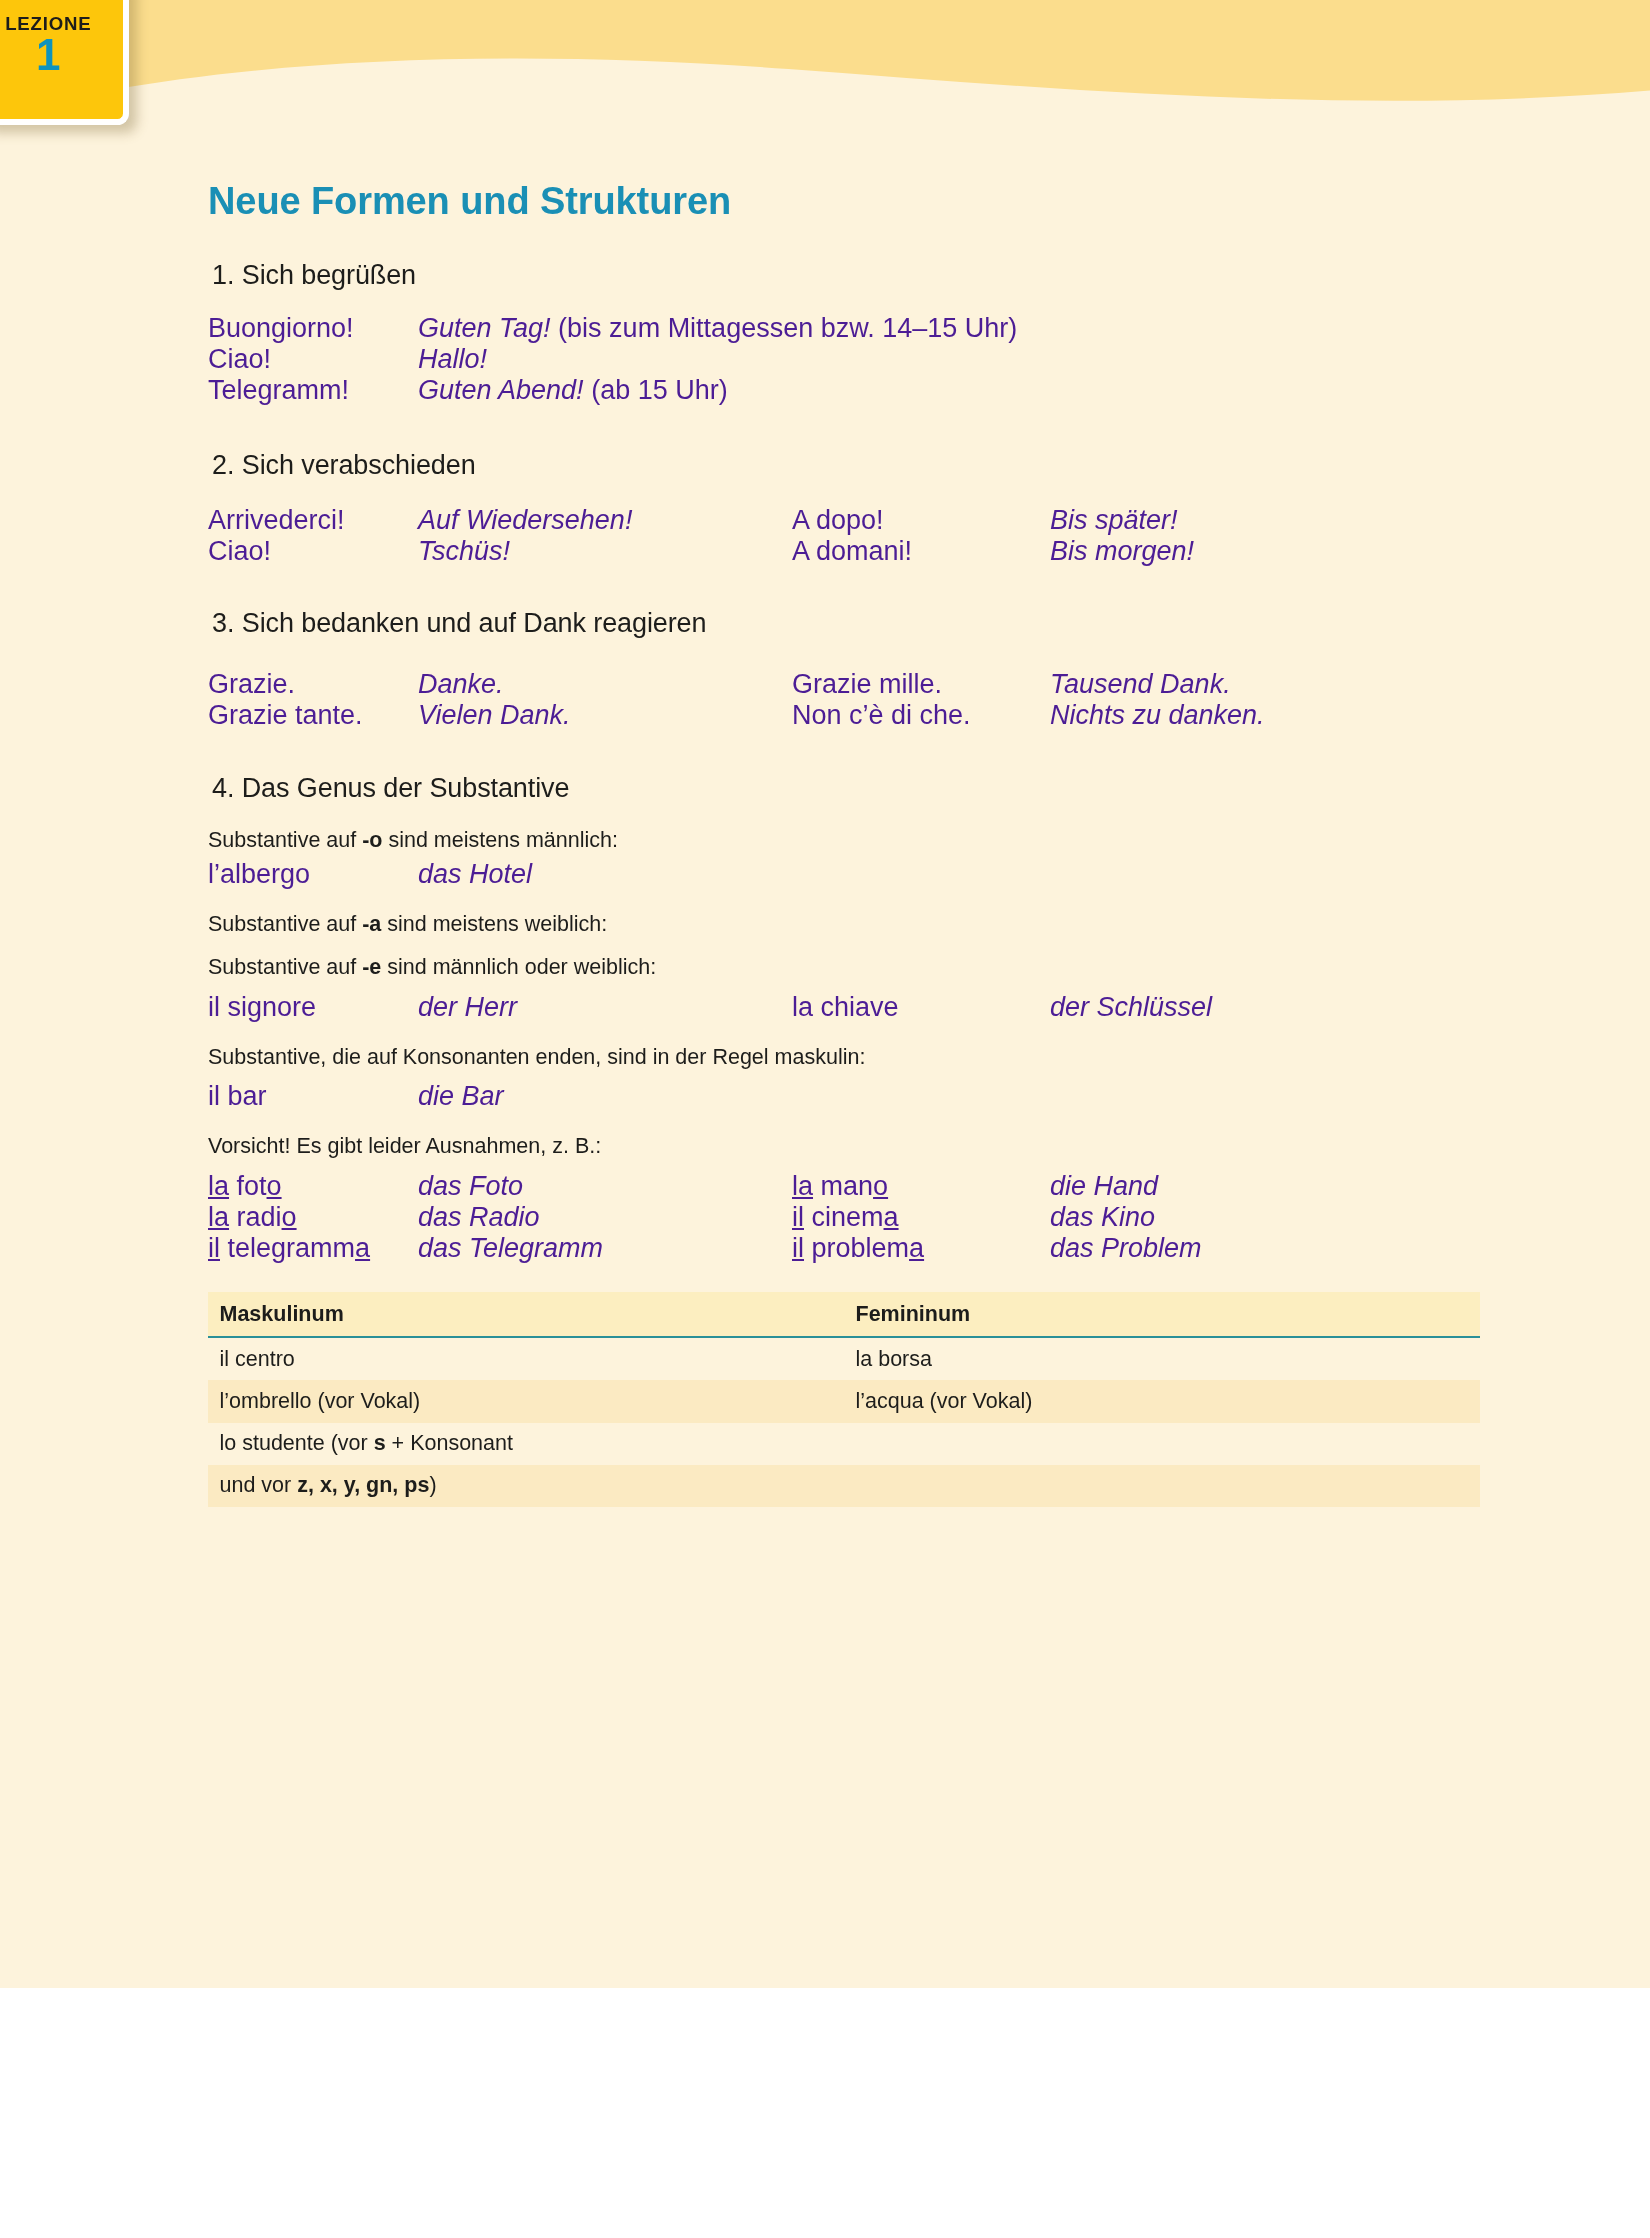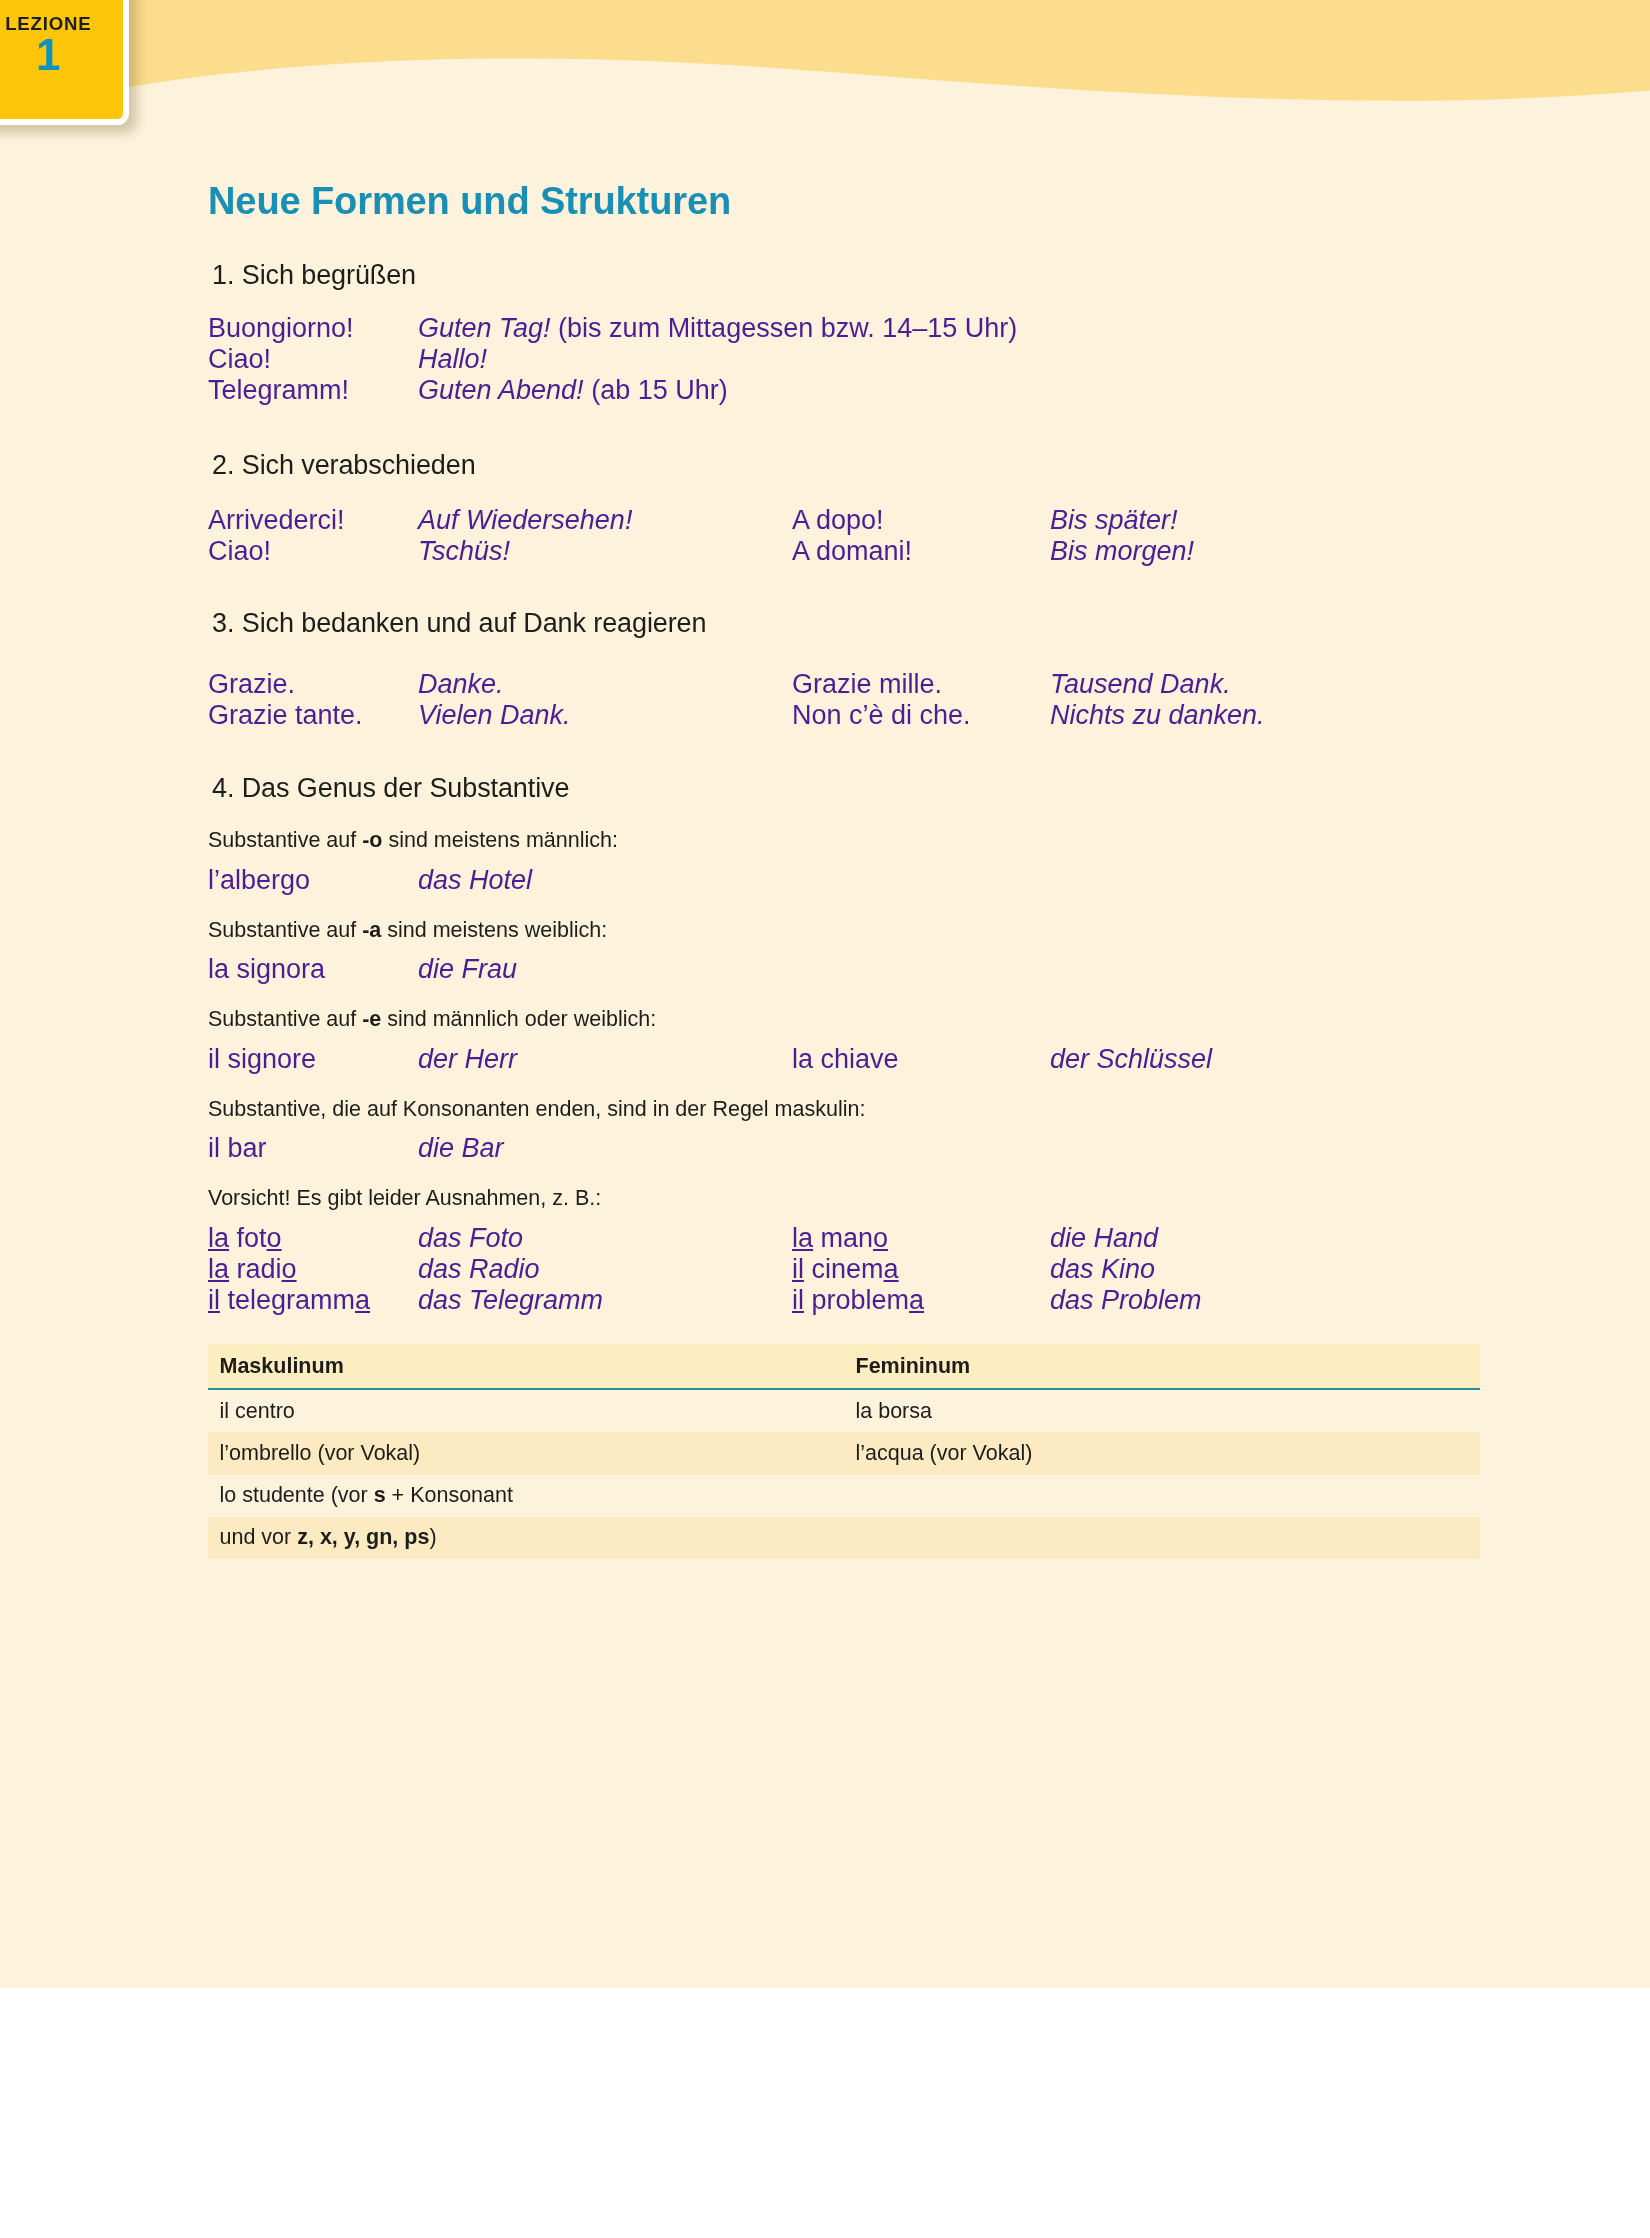--- a/index.html
+++ b/index.html
@@ -221,32 +221,28 @@
         <span class="c c2 it">Vielen Dank.</span>
         <span class="c c3">Non c’è di che.</span>
         <span class="c c4 it">Nichts zu danken.</span>
       </div>
     </div>
 
     <h2 class="section-title" style="margin-top:40px;">4. Das Genus der Substantive</h2>
 
     <div class="block" style="margin-top:26px;">
       <div class="para"><span>Substantive auf </span><b>-o</b><span> sind meistens männlich:</span></div>
-      <div class="row" style="margin-top:15px;">
+      <div class="row" style="margin-top:9px;">
         <span class="c c1">l’albergo</span>
         <span class="c c2 it">das Hotel</span>
       </div>
     </div>
 
     <div class="block" style="margin-top:22px;">
       <div class="para"><span>Substantive auf </span><b>-a</b><span> sind meistens weiblich:</span></div>
-      <div class="row" style="margin-top:15px;">
-        <span class="c c1">la signora</span>
-        <span class="c c2 it">die Frau</span>
-      </div>
     </div>
 
     <div class="block" style="margin-top:22px;">
       <div class="para"><span>Substantive auf </span><b>-e</b><span> sind männlich oder weiblich:</span></div>
       <div class="row" style="margin-top:15px;">
         <span class="c c1">il signore</span>
         <span class="c c2 it">der Herr</span>
         <span class="c c3">la chiave</span>
         <span class="c c4 it">der Schlüssel</span>
       </div>

